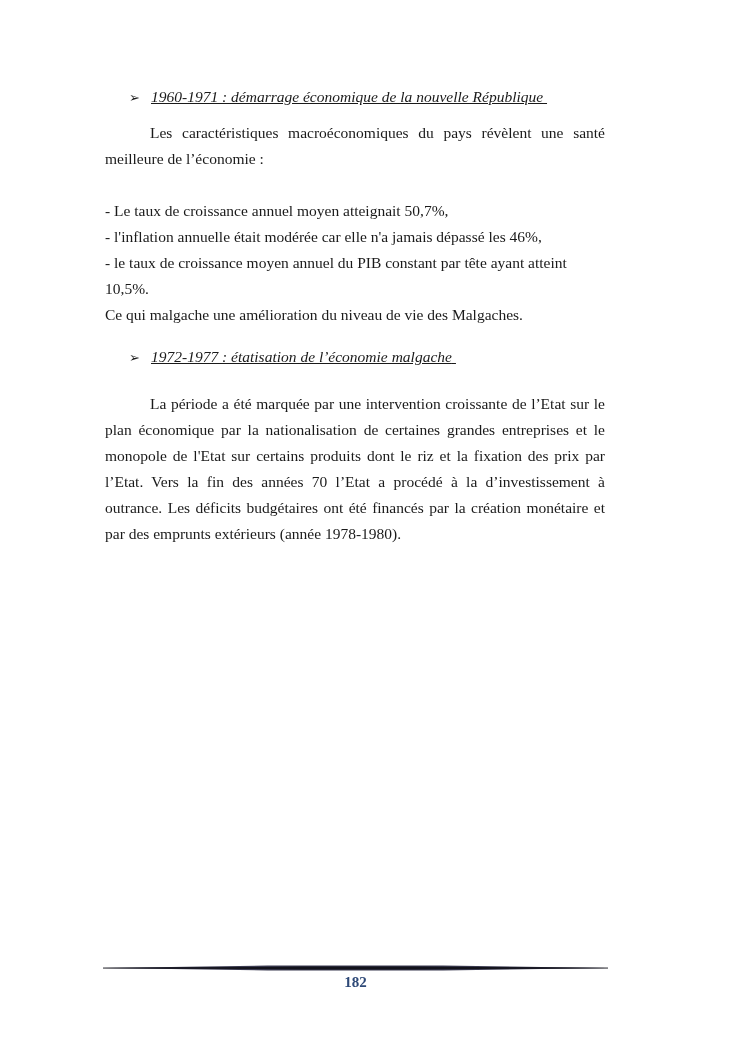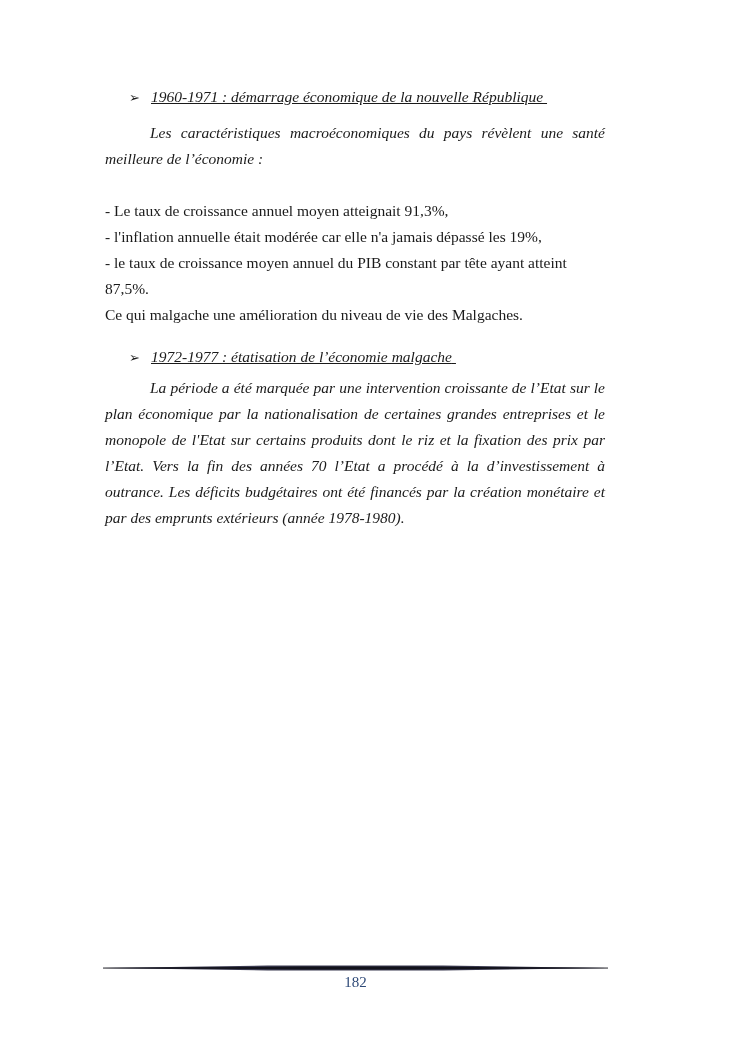--- a/index.html
+++ b/index.html
@@ -42,33 +42,33 @@
     font-style: italic;
     text-decoration: underline;
     white-space: nowrap;
     text-align: center;
   }
   .heading-text::after { content: "\00a0"; text-decoration: underline; }
   .para {
     text-align: justify;
     text-indent: 45px;
     margin: 0;
-    font-style: italic;
   }
   .para-intro { margin-top: 9px; }
   .list-block { margin-top: 26px; }
   .list-line { text-align: left; margin: 0; }
   .heading-2 { margin-top: 16px; }
-  .para-body { margin-top: 4px; }
+  .para-body { margin-top: 20px; }
   .footer {
     position: absolute;
     left: 103px;
     top: 964px;
     width: 505px;
     text-align: center;
+    font-weight: bold;
   }
   .footer-line-svg { display: block; width: 505px; height: 8px; }
   .page-number {
     display: inline-block;
     margin-top: 1px;
     font-size: 15px;
     line-height: 18px;
   }
 </style>
 </head>
@@ -78,23 +78,23 @@
   <div class="content">
 
     <div class="heading">
       <span class="bullet">➢</span>
       <span class="heading-text">1960-1971 : démarrage économique de la nouvelle République</span>
     </div>
 
     <p class="para para-intro">Les caractéristiques macroéconomiques du pays révèlent une santé meilleure de l’économie :</p>
 
     <div class="list-block">
-      <p class="list-line">- Le taux de croissance annuel moyen atteignait 91,3%,</p>
-      <p class="list-line">- l'inflation annuelle était modérée car elle n'a jamais dépassé les 19%,</p>
-      <p class="list-line">- le taux de croissance moyen annuel du PIB constant par tête ayant atteint 87,5%.</p>
+      <p class="list-line">- Le taux de croissance annuel moyen atteignait 50,7%,</p>
+      <p class="list-line">- l'inflation annuelle était modérée car elle n'a jamais dépassé les 46%,</p>
+      <p class="list-line">- le taux de croissance moyen annuel du PIB constant par tête ayant atteint 10,5%.</p>
       <p class="list-line">Ce qui malgache une amélioration du niveau de vie des Malgaches.</p>
     </div>
 
     <div class="heading heading-2">
       <span class="bullet">➢</span>
       <span class="heading-text">1972-1977 : étatisation de l’économie malgache</span>
     </div>
 
     <p class="para para-body">La période a été marquée par une intervention croissante de l’Etat sur le plan économique par la nationalisation de certaines grandes entreprises et le monopole de l'Etat sur certains produits dont le riz et la fixation des prix par l’Etat. Vers la fin des années 70 l’Etat a procédé à la d’investissement à outrance. Les déficits budgétaires ont été financés par la création monétaire et par des emprunts extérieurs (année 1978-1980).</p>
 

